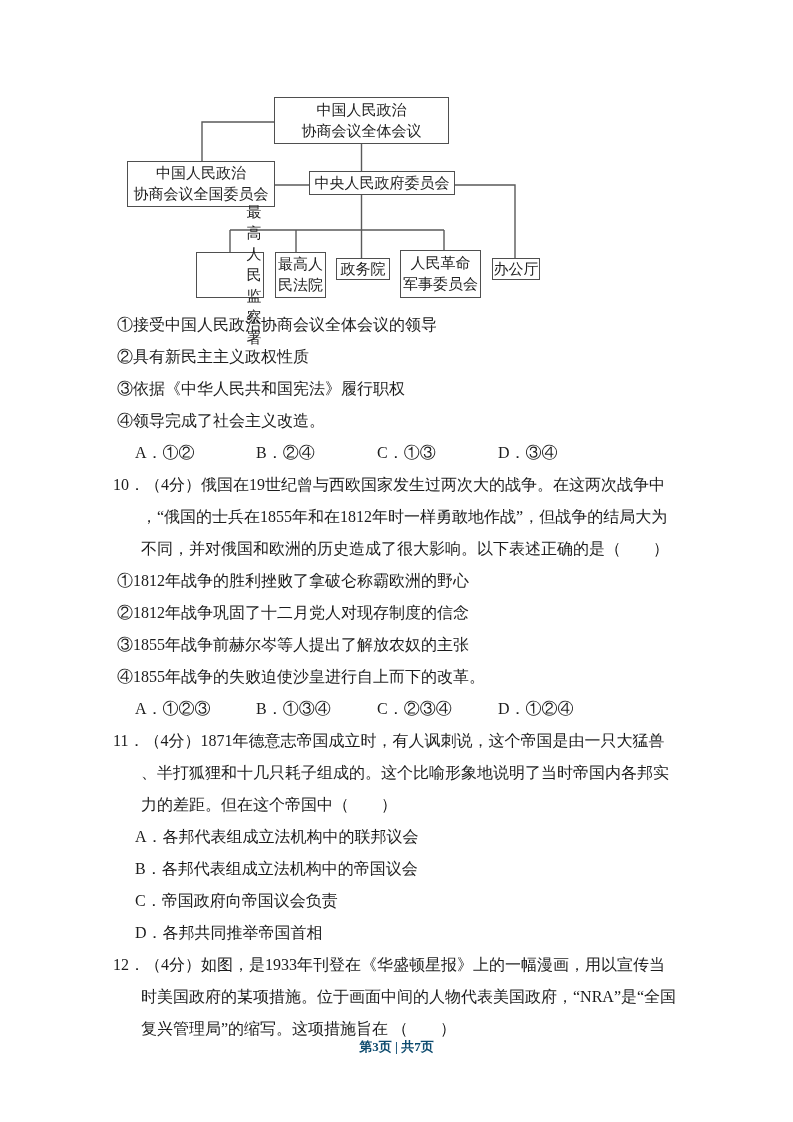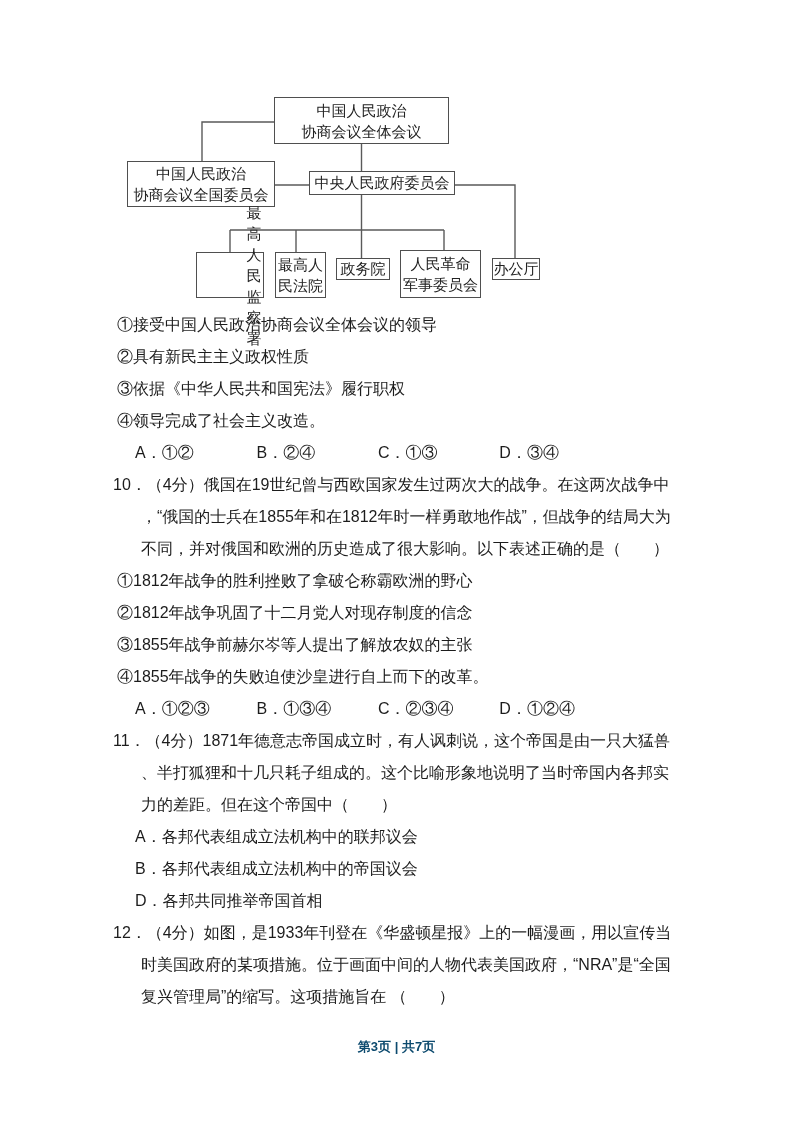--- a/index.html
+++ b/index.html
@@ -2,21 +2,21 @@
 <html><head>
 <meta charset="utf-8">
 <style>
   * { margin: 0; padding: 0; box-sizing: border-box; }
   html, body { background: #ffffff; }
   .page {
     position: relative;
     width: 749px;
     height: 1122px;
     background: #ffffff;
-    font-family: Liberation Sans, sans-serif;
+    font-family: Liberation Serif, serif;
     color: #1c1c1c;
     overflow: hidden;
   }
 
   
   .diagram {
     position: absolute;
     left: 115px;
     top: 95px;
     width: 445px;
@@ -150,20 +150,21 @@
       <span class="opt">B．①③④</span>
       <span class="opt">C．②③④</span>
       <span class="opt">D．①②④</span>
     </div>
 
     <div class="line">11．（4分）1871年德意志帝国成立时，有人讽刺说，这个帝国是由一只大猛兽</div>
     <div class="line q-cont">、半打狐狸和十几只耗子组成的。这个比喻形象地说明了当时帝国内各邦实</div>
     <div class="line q-cont">力的差距。但在这个帝国中（　　）</div>
     <div class="line opt-line">A．各邦代表组成立法机构中的联邦议会</div>
     <div class="line opt-line">B．各邦代表组成立法机构中的帝国议会</div>
+    <div class="line opt-line">C．帝国政府向帝国议会负责</div>
     <div class="line opt-line">D．各邦共同推举帝国首相</div>
 
     <div class="line">12．（4分）如图，是1933年刊登在《华盛顿星报》上的一幅漫画，用以宣传当</div>
     <div class="line q-cont">时美国政府的某项措施。位于画面中间的人物代表美国政府，“NRA”是“全国</div>
     <div class="line q-cont">复兴管理局”的缩写。这项措施旨在 （　　）</div>
 
   </div>
 
   <div class="footer">第3页 | 共7页</div>
 

